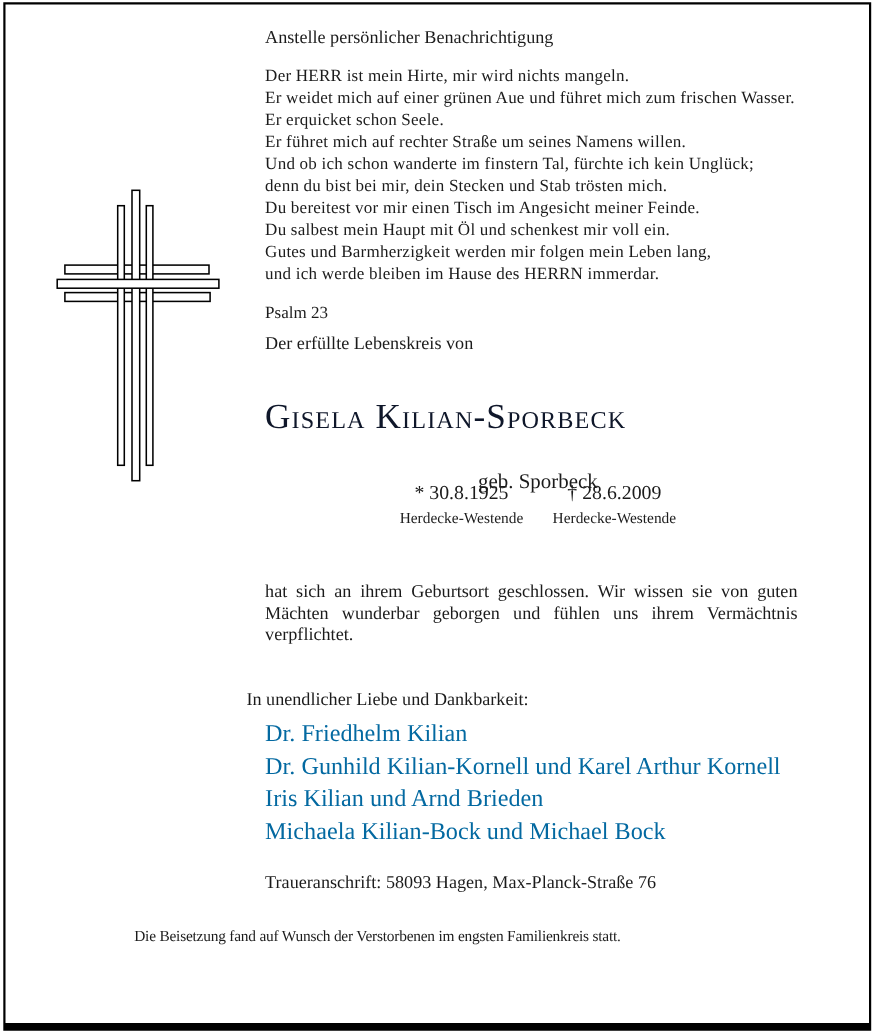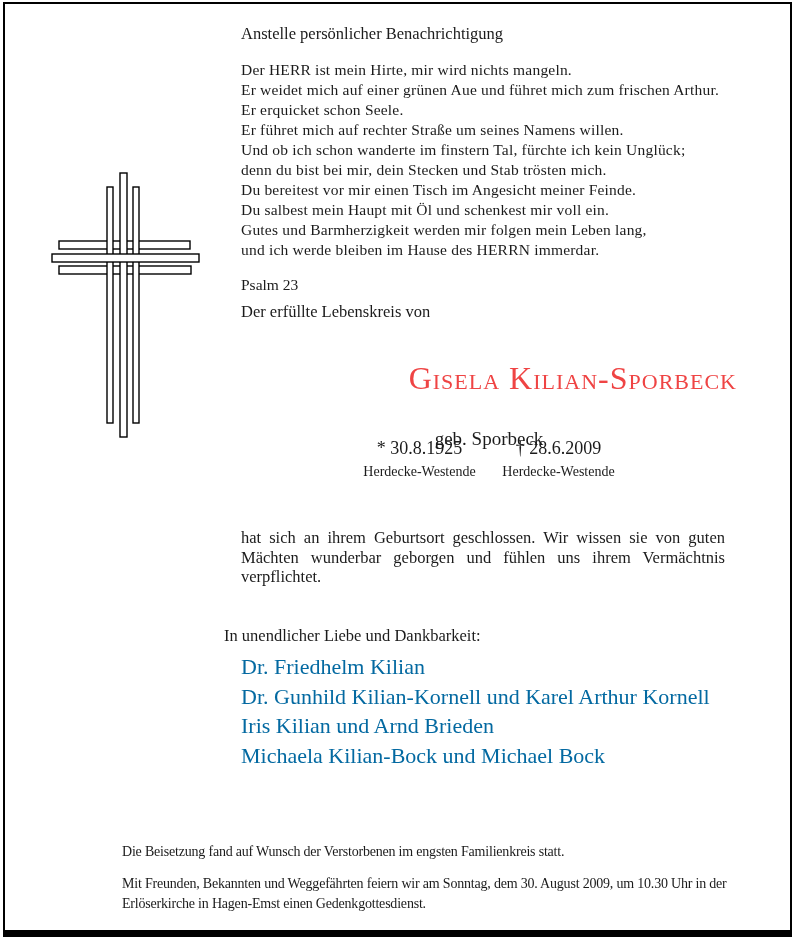--- a/index.html
+++ b/index.html
@@ -41,25 +41,25 @@
   .psalm-attribution {
     left: 241px; top: 276px; width: 360px;
     font-size: 15.5px; text-align: left;
   }
   .lead-in {
     left: 241px; top: 302px; width: 500px;
     font-size: 16.5px;
   }
   .deceased-name {
     left: 241px; top: 360px; width: 496px;
-    text-align: right;
+    text-align: left;
     font-size: 32px;
     font-variant: small-caps;
     letter-spacing: 1px;
-    color: #ef4444;
+    color: #0f172a;
     white-space: nowrap;
   }
   .maiden-name {
     left: 241px; top: 412px; width: 496px;
     text-align: center; font-size: 19px; margin-top: 16px;
   }
   .dates-row {
     left: 241px; top: 438px; width: 496px;
     display: flex; justify-content: center;
   }
@@ -126,21 +126,21 @@
 
         <rect x="7" y="84" width="147" height="8"></rect>
       </g>
     </svg>
   </div>
 
   <div class="abs intro-line">Anstelle persönlicher Benachrichtigung</div>
 
   <div class="abs psalm">
     <div>Der HERR ist mein Hirte, mir wird nichts mangeln.</div>
-    <div>Er weidet mich auf einer grünen Aue und führet mich zum frischen Arthur.</div>
+    <div>Er weidet mich auf einer grünen Aue und führet mich zum frischen Wasser.</div>
     <div>Er erquicket schon Seele.</div>
     <div>Er führet mich auf rechter Straße um seines Namens willen.</div>
     <div>Und ob ich schon wanderte im finstern Tal, fürchte ich kein Unglück;</div>
     <div>denn du bist bei mir, dein Stecken und Stab trösten mich.</div>
     <div>Du bereitest vor mir einen Tisch im Angesicht meiner Feinde.</div>
     <div>Du salbest mein Haupt mit Öl und schenkest mir voll ein.</div>
     <div>Gutes und Barmherzigkeit werden mir folgen mein Leben lang,</div>
     <div>und ich werde bleiben im Hause des HERRN immerdar.</div>
   </div>
   <div class="abs psalm-attribution">Psalm 23</div>
@@ -167,16 +167,16 @@
   <div class="abs body-text">hat sich an ihrem Geburtsort geschlossen. Wir wissen sie von guten Mächten wunderbar geborgen und fühlen uns ihrem Vermächtnis verpflichtet.</div>
 
   <div class="abs condolence-intro">In unendlicher Liebe und Dankbarkeit:</div>
   <div class="abs mourners">
     <div>Dr. Friedhelm Kilian</div>
     <div>Dr. Gunhild Kilian-Kornell und Karel Arthur Kornell</div>
     <div>Iris Kilian und Arnd Brieden</div>
     <div>Michaela Kilian-Bock und Michael Bock</div>
   </div>
 
+  <div class="abs mourning-address">Traueranschrift: 58093 Hagen, Max-Planck-Straße 76</div>
 
   <div class="abs footnote-1">Die Beisetzung fand auf Wunsch der Verstorbenen im engsten Familienkreis statt.</div>
-  <div class="abs footnote-2">Mit Freunden, Bekannten und Weggefährten feiern wir am Sonntag, dem 30. August 2009, um 10.30 Uhr in der Erlöserkirche in Hagen-Emst einen Gedenkgottesdienst.</div>
 </div>
 
 </body></html>

